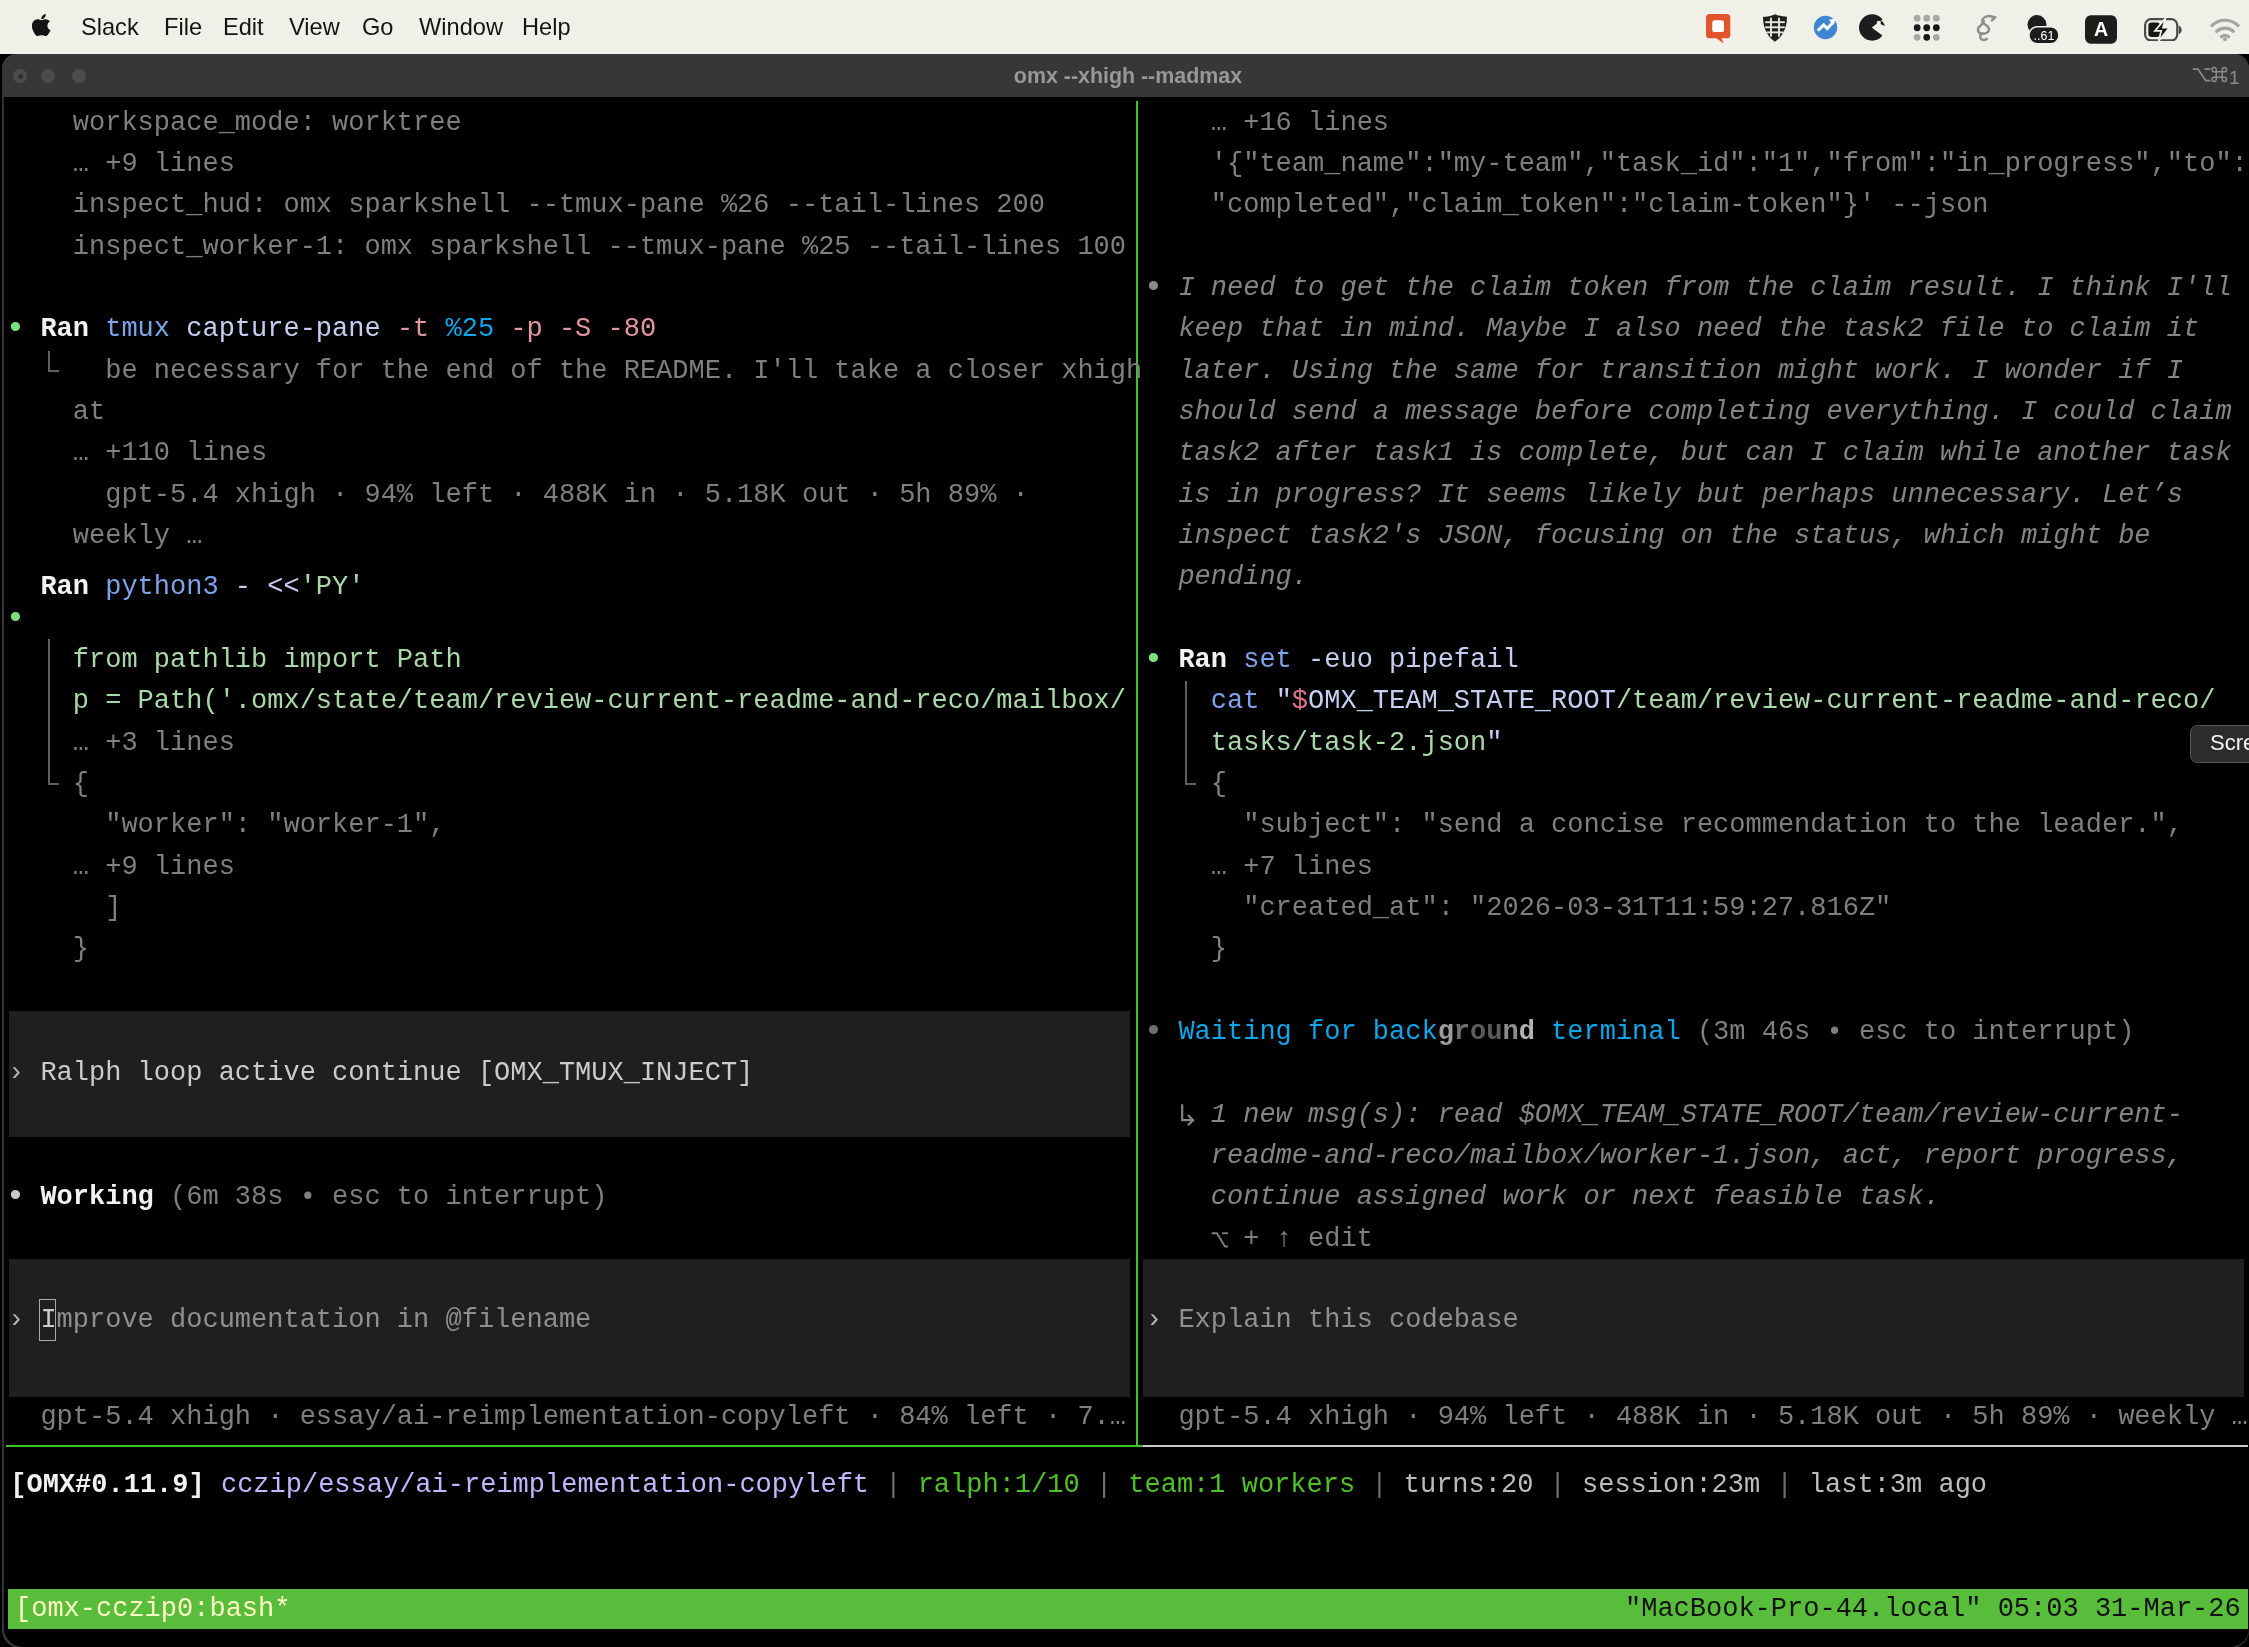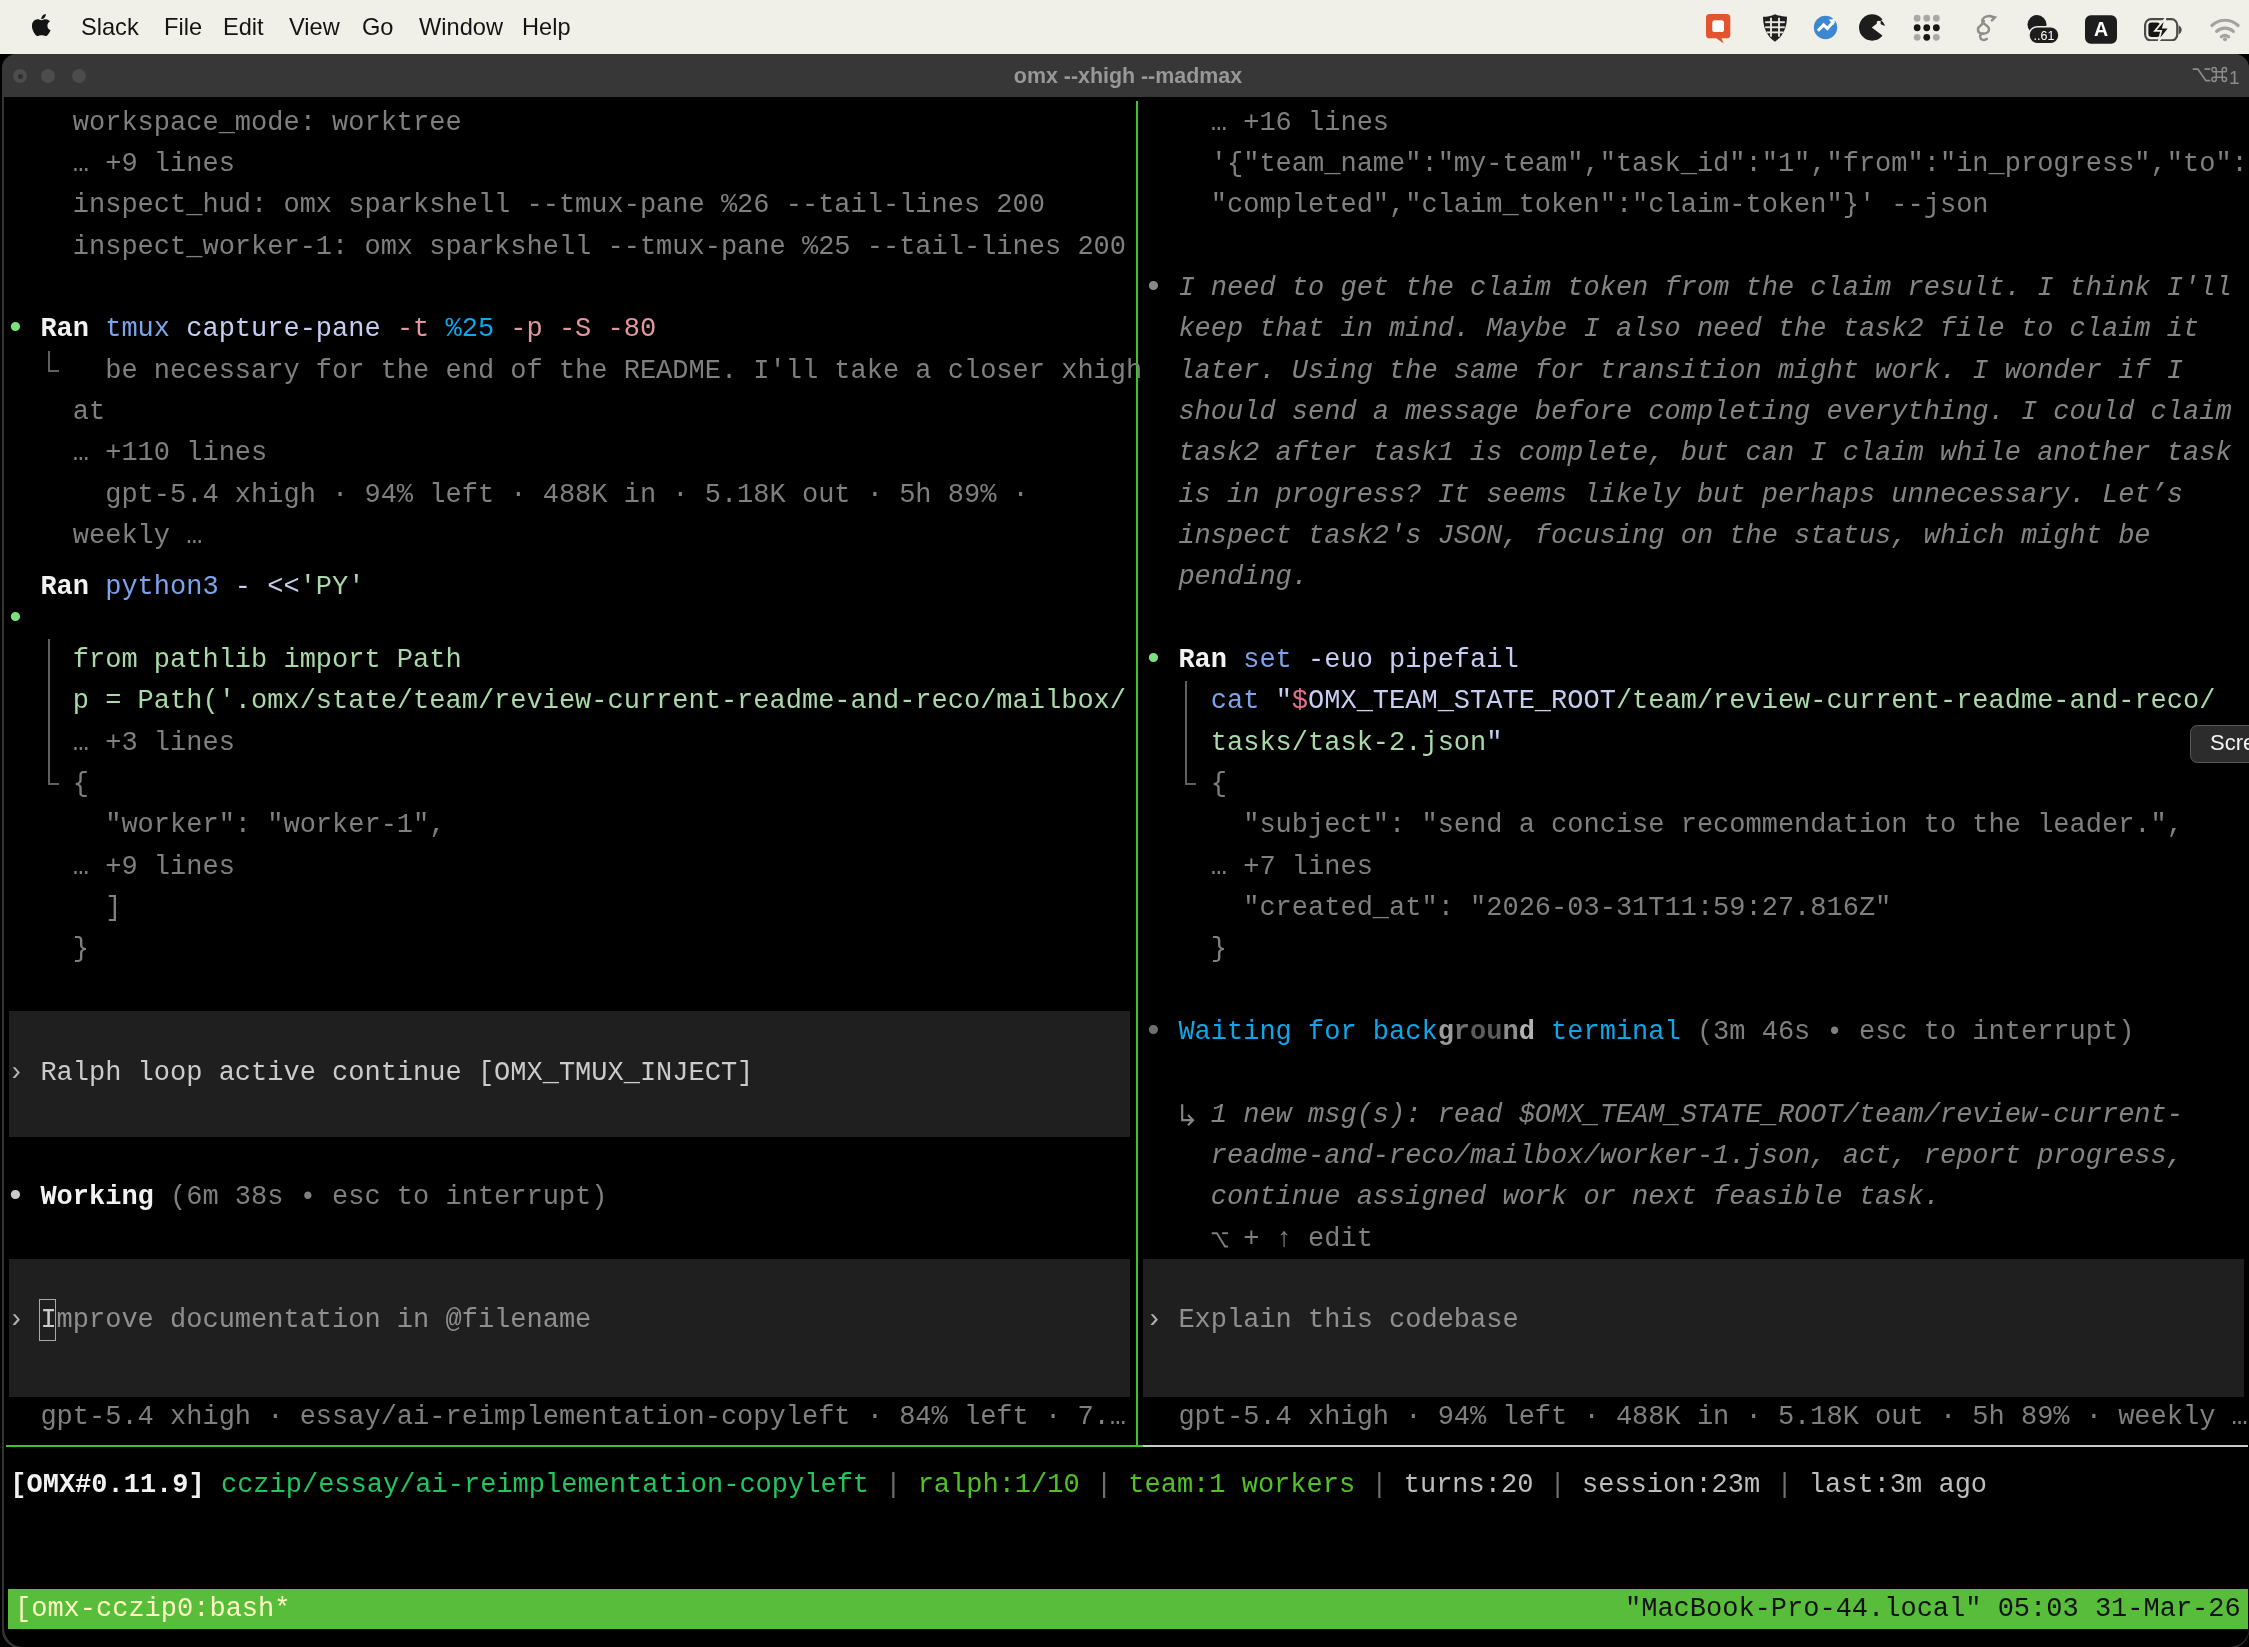--- a/index.html
+++ b/index.html
@@ -13,21 +13,21 @@
 .g{color:#7f7f7f}
 .lg{color:#cbcbcb}
 .w2{color:#b4b4b4}
 .b{color:#f2f2f2;font-weight:bold}
 .bl{color:#7da3ea}
 .pw{color:#c6cdf0}
 .pk{color:#e2979f}
 .pe{color:#0ea5e9}
 .rd{color:#e0708e}
 .gr{color:#a9d9a9}
-.cy{color:#22c55e}
+.cy{color:#c4b5fd}
 .sg{color:#50c127}
 .sw{color:#bdbdbd}
 .pi{color:#6f6f6f}
 .it{font-style:italic;color:#848484}
 .ph{color:#8f8f8f}
 .box{position:absolute;background:#1f1f1f}
 .sh1{color:#0ea5e9;font-weight:normal}
 .sh2{color:#9c9c9c;font-weight:bold}
 .sh3{color:#6e6e6e;font-weight:bold}
 .sh4{color:#5c5c5c;font-weight:bold}
@@ -142,21 +142,21 @@
 <div style="position:absolute;left:1143px;top:1445px;width:1105px;height:2.2px;background:#c9c9c9"></div>
 <div style="position:absolute;left:48px;top:639px;width:1.5px;height:145px;background:#606060"></div>
 <div style="position:absolute;left:48px;top:783px;width:11px;height:1.5px;background:#606060"></div>
 <div style="position:absolute;left:1185px;top:681px;width:1.5px;height:104px;background:#606060"></div>
 <div style="position:absolute;left:1185px;top:783px;width:11px;height:1.5px;background:#606060"></div>
 <div style="position:absolute;left:48px;top:351px;width:1.5px;height:20.7px;background:#606060"></div>
 <div style="position:absolute;left:48px;top:370px;width:11px;height:1.5px;background:#606060"></div>
 <div class="r" style="left:8px;top:103px">    <span class="g">workspace_mode: worktree</span></div>
 <div class="r" style="left:8px;top:144px">    <span class="g">… +9 lines</span></div>
 <div class="r" style="left:8px;top:185px">    <span class="g">inspect_hud: omx sparkshell --tmux-pane %26 --tail-lines 200</span></div>
-<div class="r" style="left:8px;top:227px">    <span class="g">inspect_worker-1: omx sparkshell --tmux-pane %25 --tail-lines 200</span></div>
+<div class="r" style="left:8px;top:227px">    <span class="g">inspect_worker-1: omx sparkshell --tmux-pane %25 --tail-lines 100</span></div>
 <div style="position:absolute;left:5.2px;top:309px;width:20.7px;height:41px;line-height:41px;text-align:center;font-family:'Liberation Mono',monospace;font-size:34px;color:#7ce07c">•</div>
 <div class="r" style="left:8px;top:309px">  <span class="b">Ran</span> <span class="bl">tmux</span> <span class="pw">capture-pane</span> <span class="pk">-t</span> <span class="pe">%25</span> <span class="pk">-p</span> <span class="pk">-S</span> <span class="pk">-80</span></div>
 <div class="r" style="left:8px;top:351px">      <span class="g">be necessary for the end of the README. I'll take a closer xhigh</span></div>
 <div class="r" style="left:8px;top:392px">    <span class="g">at</span></div>
 <div class="r" style="left:8px;top:433px">    <span class="g">… +110 lines</span></div>
 <div class="r" style="left:8px;top:475px">      <span class="g">gpt-5.4 xhigh · 94% left · 488K in · 5.18K out · 5h 89% ·</span></div>
 <div class="r" style="left:8px;top:516px">    <span class="g">weekly …</span></div>
 <div style="position:absolute;left:5.2px;top:599px;width:20.7px;height:41px;line-height:41px;text-align:center;font-family:'Liberation Mono',monospace;font-size:34px;color:#7ce07c">•</div>
 <div class="r" style="left:8px;top:567px">  <span class="b">Ran</span> <span class="bl">python3</span> <span class="pw">-</span> <span class="pw">&lt;&lt;</span><span class="gr">'PY'</span></div>
 <div class="r" style="left:8px;top:640px">    <span class="gr">from pathlib import Path</span></div>

